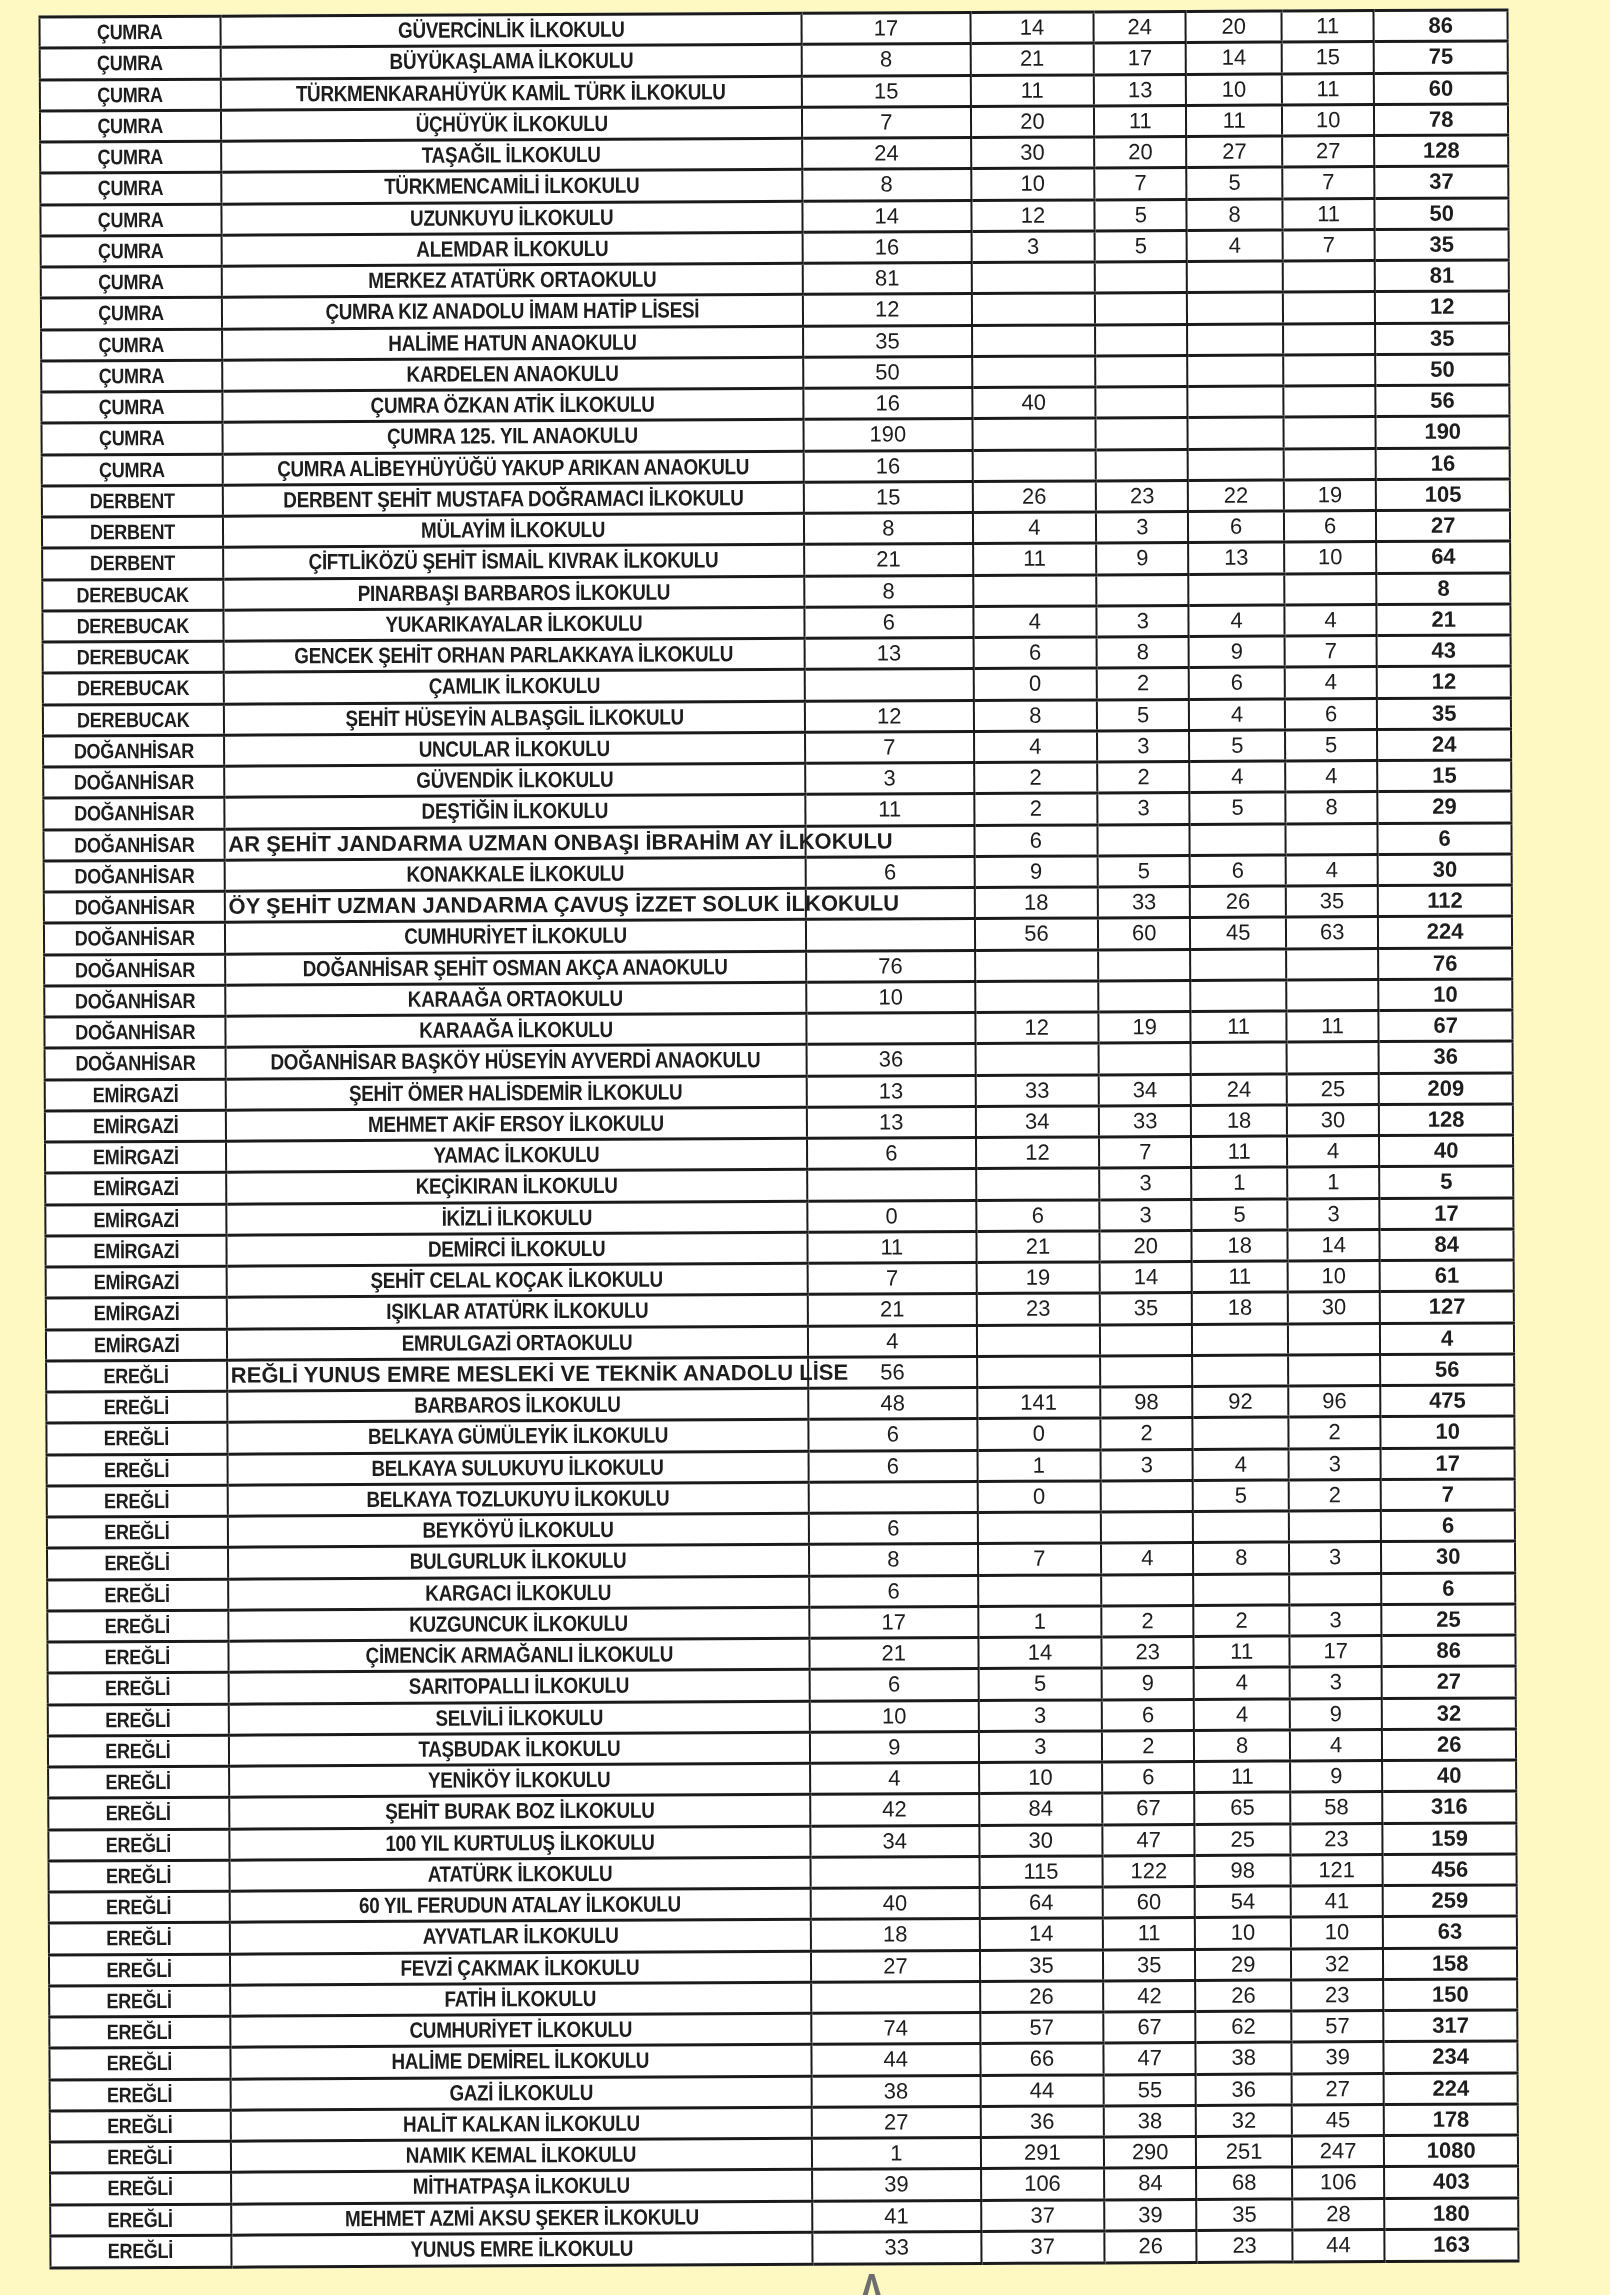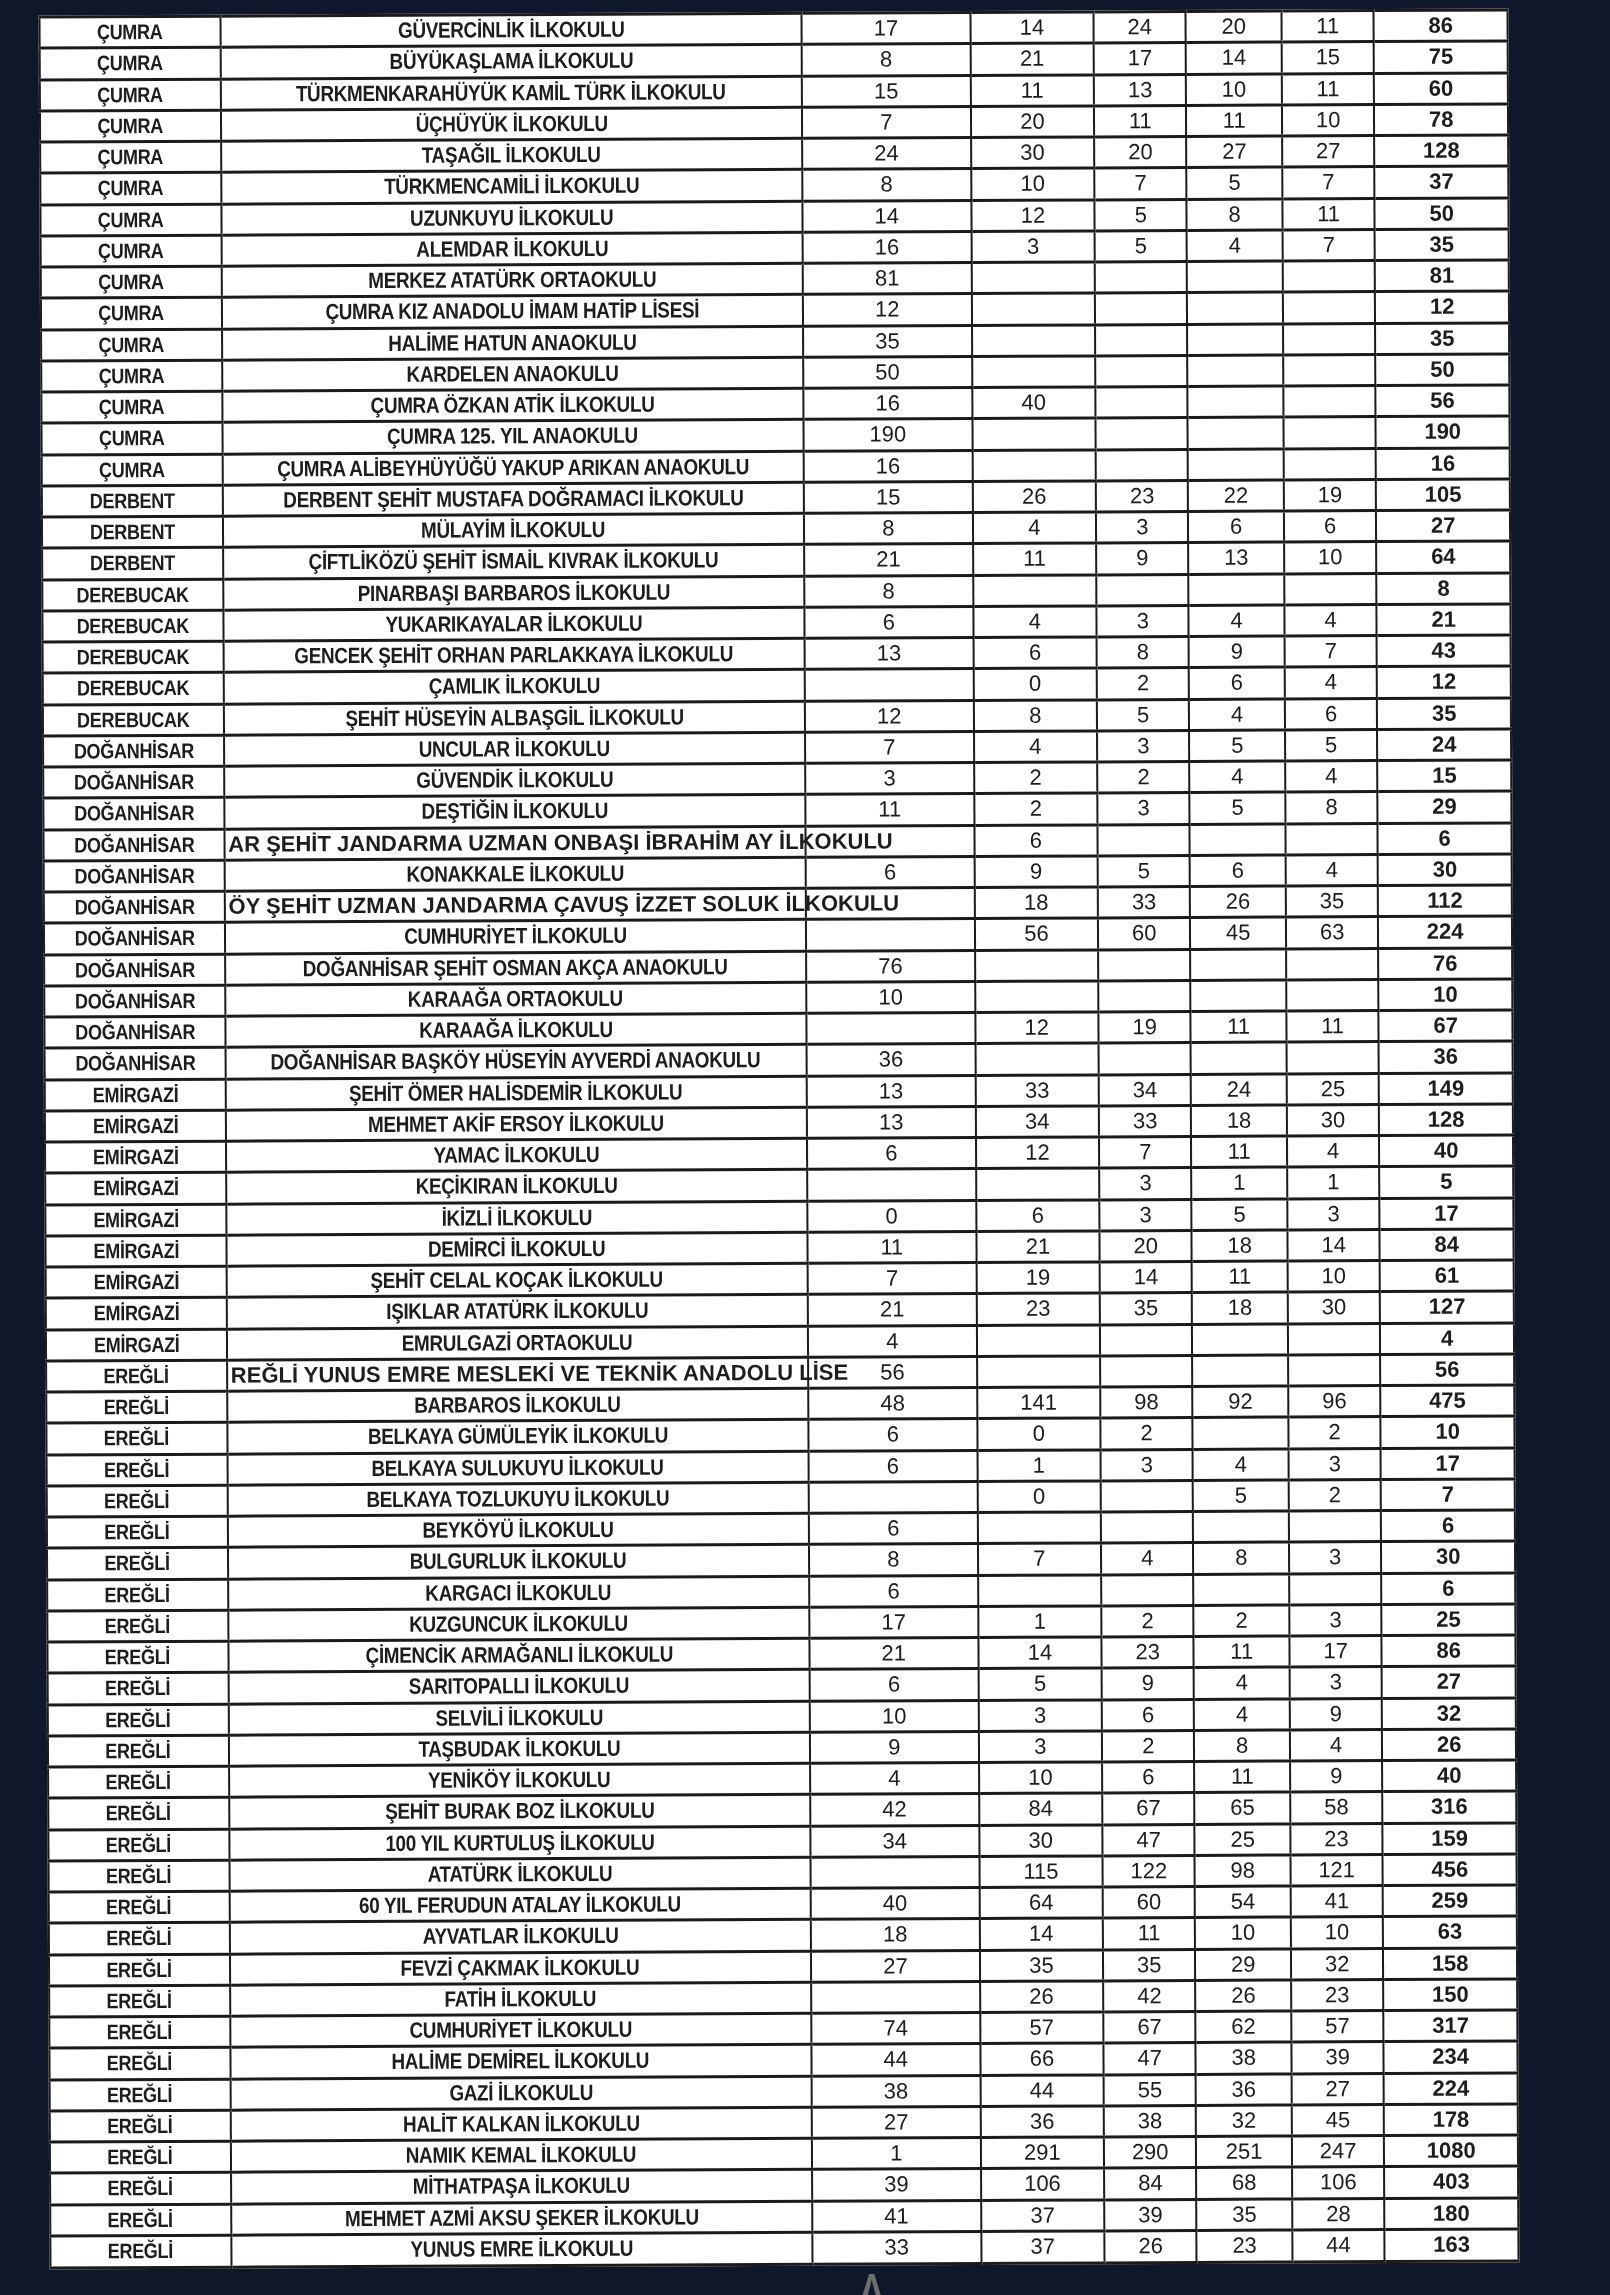--- a/index.html
+++ b/index.html
@@ -4,21 +4,21 @@
 <style>
   html,body{margin:0;padding:0;}
   body{
     width:1610px;height:2295px;
     background:#f7f7f5;
     font-family:"Liberation Sans", sans-serif;
   }
   .page{
     position:relative;
     width:1610px;height:2295px;
-    background:#0f172a;
+    background:#fef9c3;
     overflow:hidden;
   }
   .table-wrap{
     position:absolute;
     left:44px; top:12.3px;
     transform:rotate(-0.28deg);
     transform-origin:50% 50%;
   }
   table.school-table{
     border-collapse:collapse;
@@ -428,21 +428,21 @@
     <td class="c-total">36</td>
   </tr>
           <tr>
     <td class="c-district"><span>EMİRGAZİ</span></td>
     <td class="c-school"><span>ŞEHİT ÖMER HALİSDEMİR İLKOKULU</span></td>
     <td class="c-val">13</td>
     <td class="c-val">33</td>
     <td class="c-val">34</td>
     <td class="c-val">24</td>
     <td class="c-val">25</td>
-    <td class="c-total">149</td>
+    <td class="c-total">209</td>
   </tr>
           <tr>
     <td class="c-district"><span>EMİRGAZİ</span></td>
     <td class="c-school"><span>MEHMET AKİF ERSOY İLKOKULU</span></td>
     <td class="c-val">13</td>
     <td class="c-val">34</td>
     <td class="c-val">33</td>
     <td class="c-val">18</td>
     <td class="c-val">30</td>
     <td class="c-total">128</td>

